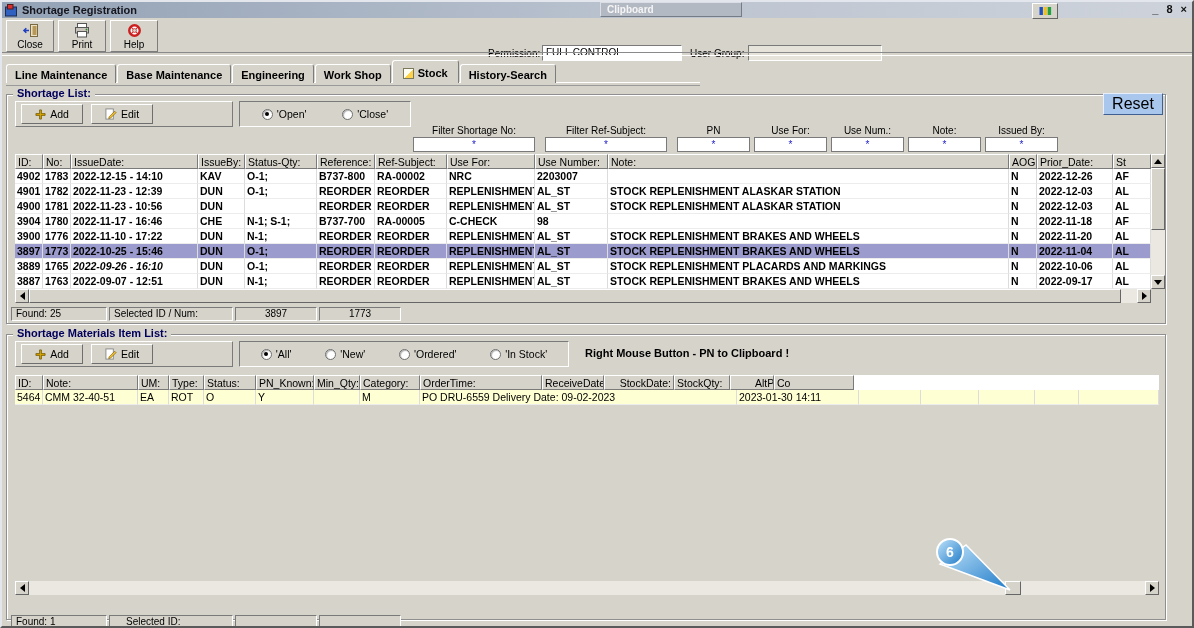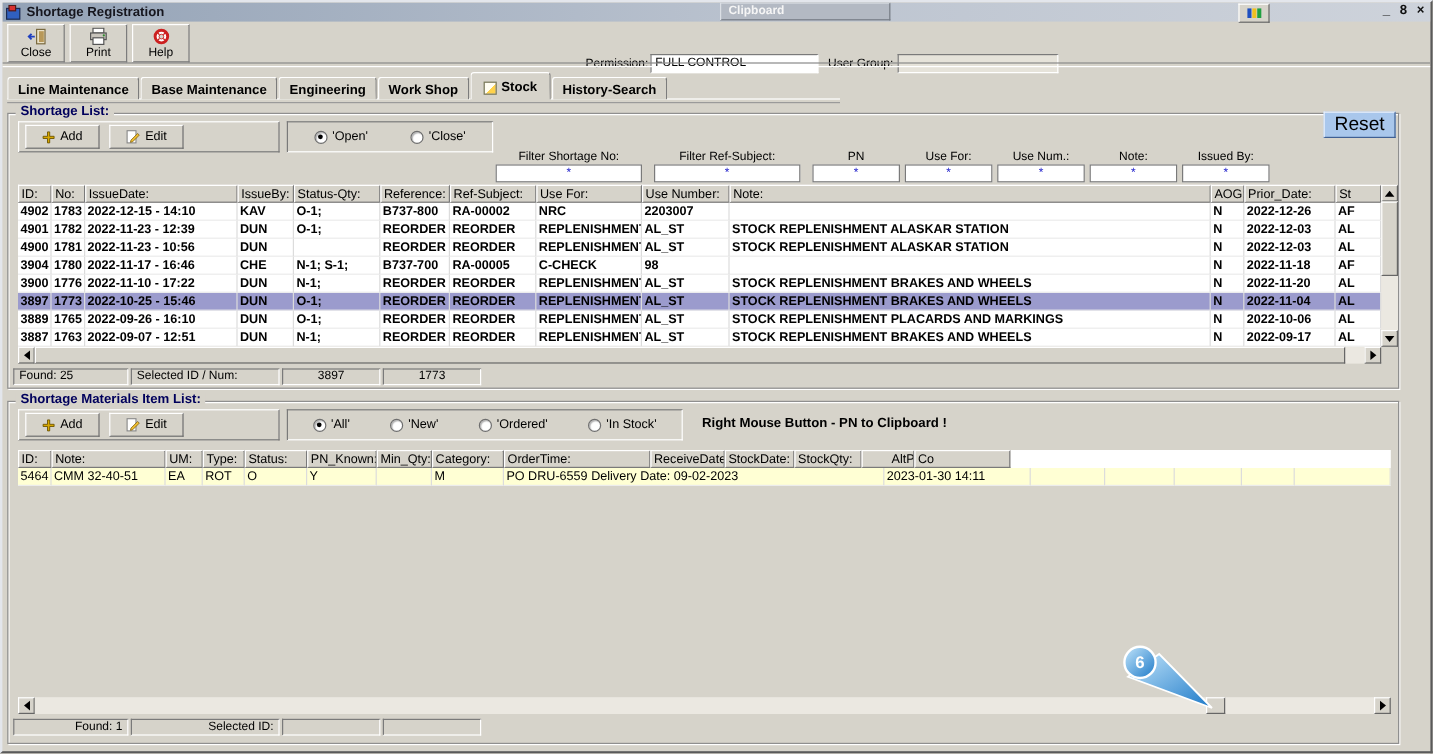--- a/index.html
+++ b/index.html
@@ -89,21 +89,21 @@
   .vtrack{flex:1;position:relative;background:#ebe8e1;}
   .vthumb{position:absolute;left:0;width:14px;top:0;height:62px;background:#d6d3ca;border:1px solid;border-color:#fff #666 #666 #fff;box-sizing:border-box;}
   .tri-l{width:0;height:0;border:4px solid transparent;border-right:5px solid #000;margin-left:-4px;}
   .tri-r{width:0;height:0;border:4px solid transparent;border-left:5px solid #000;margin-right:-4px;}
   .tri-u{width:0;height:0;border:4px solid transparent;border-bottom:5px solid #000;margin-top:-4px;}
   .tri-d{width:0;height:0;border:4px solid transparent;border-top:5px solid #000;margin-bottom:-4px;}
   
   .sunk{position:absolute;height:14px;box-sizing:border-box;background:#d6d3ca;border:1px solid;
     border-color:#7a7a7a #fff #fff #7a7a7a;font-size:10px;line-height:12px;padding:0 4px;overflow:hidden;white-space:nowrap;}
   .g1 .sunk{top:212px;}
-  .g2 .sunk{top:264px;text-align:right;}
+  .g2 .sunk{top:280px;}
   .ctr{text-align:center;}
   
   .callout{position:absolute;left:890px;top:528px;z-index:50;pointer-events:none;}
 </style>
 </head>
 <body>
 
 <div class="win">
 
   <div class="titlebar">
@@ -356,21 +356,21 @@
           <div class="gcell" style="width: 88px;">REPLENISHMENT</div>
           <div class="gcell" style="width: 73px;">AL_ST</div>
           <div class="gcell" style="width: 401px;">STOCK REPLENISHMENT BRAKES AND WHEELS</div>
           <div class="gcell" style="width: 28px;">N</div>
           <div class="gcell" style="width: 76px;">2022-11-04</div>
           <div class="gcell" style="width: 38px;">AL</div>
         </div>
         <div class="grow">
           <div class="gcell" style="width: 28px;">3889</div>
           <div class="gcell" style="width: 28px;">1765</div>
-          <div class="gcell" style="width: 127px;">2022-09-26 - 16:10</div>
+          <div class="gcell" style="width: 127px; font-style: italic;">2022-09-26 - 16:10</div>
           <div class="gcell" style="width: 47px;">DUN</div>
           <div class="gcell" style="width: 72px;">O-1;</div>
           <div class="gcell" style="width: 58px;">REORDER</div>
           <div class="gcell" style="width: 72px;">REORDER</div>
           <div class="gcell" style="width: 88px;">REPLENISHMENT</div>
           <div class="gcell" style="width: 73px;">AL_ST</div>
           <div class="gcell" style="width: 401px;">STOCK REPLENISHMENT PLACARDS AND MARKINGS</div>
           <div class="gcell" style="width: 28px;">N</div>
           <div class="gcell" style="width: 76px;">2022-10-06</div>
           <div class="gcell" style="width: 38px;">AL</div>
@@ -467,21 +467,21 @@
           <div class="gcell hcell" style="width: 28px;">ID:</div>
           <div class="gcell hcell" style="width: 95px;">Note:</div>
           <div class="gcell hcell" style="width: 31px;">UM:</div>
           <div class="gcell hcell" style="width: 35px;">Type:</div>
           <div class="gcell hcell" style="width: 52px;">Status:</div>
           <div class="gcell hcell" style="width: 58px;">PN_Known:</div>
           <div class="gcell hcell" style="width: 46px;">Min_Qty:</div>
           <div class="gcell hcell" style="width: 60px;">Category:</div>
           <div class="gcell hcell" style="width: 122px;">OrderTime:</div>
           <div class="gcell hcell" style="width: 62px;">ReceiveDate:</div>
-          <div class="gcell hcell" style="width: 58px;">StockDate:</div>
+          <div class="gcell hcell" style="width: 70px; text-align: right;">StockDate:</div>
           <div class="gcell hcell" style="width: 56px;">StockQty:</div>
           <div class="gcell hcell" style="width: 44px; padding-left: 24px;">AltPN:</div>
           <div class="gcell hcell" style="width: 80px;">Co</div>
         </div>
         <div class="grow yellow">
           <div class="gcell" style="width: 28px;">5464</div>
           <div class="gcell" style="width: 95px;">CMM 32-40-51</div>
           <div class="gcell" style="width: 31px;">EA</div>
           <div class="gcell" style="width: 35px;">ROT</div>
           <div class="gcell" style="width: 52px;">O</div>

